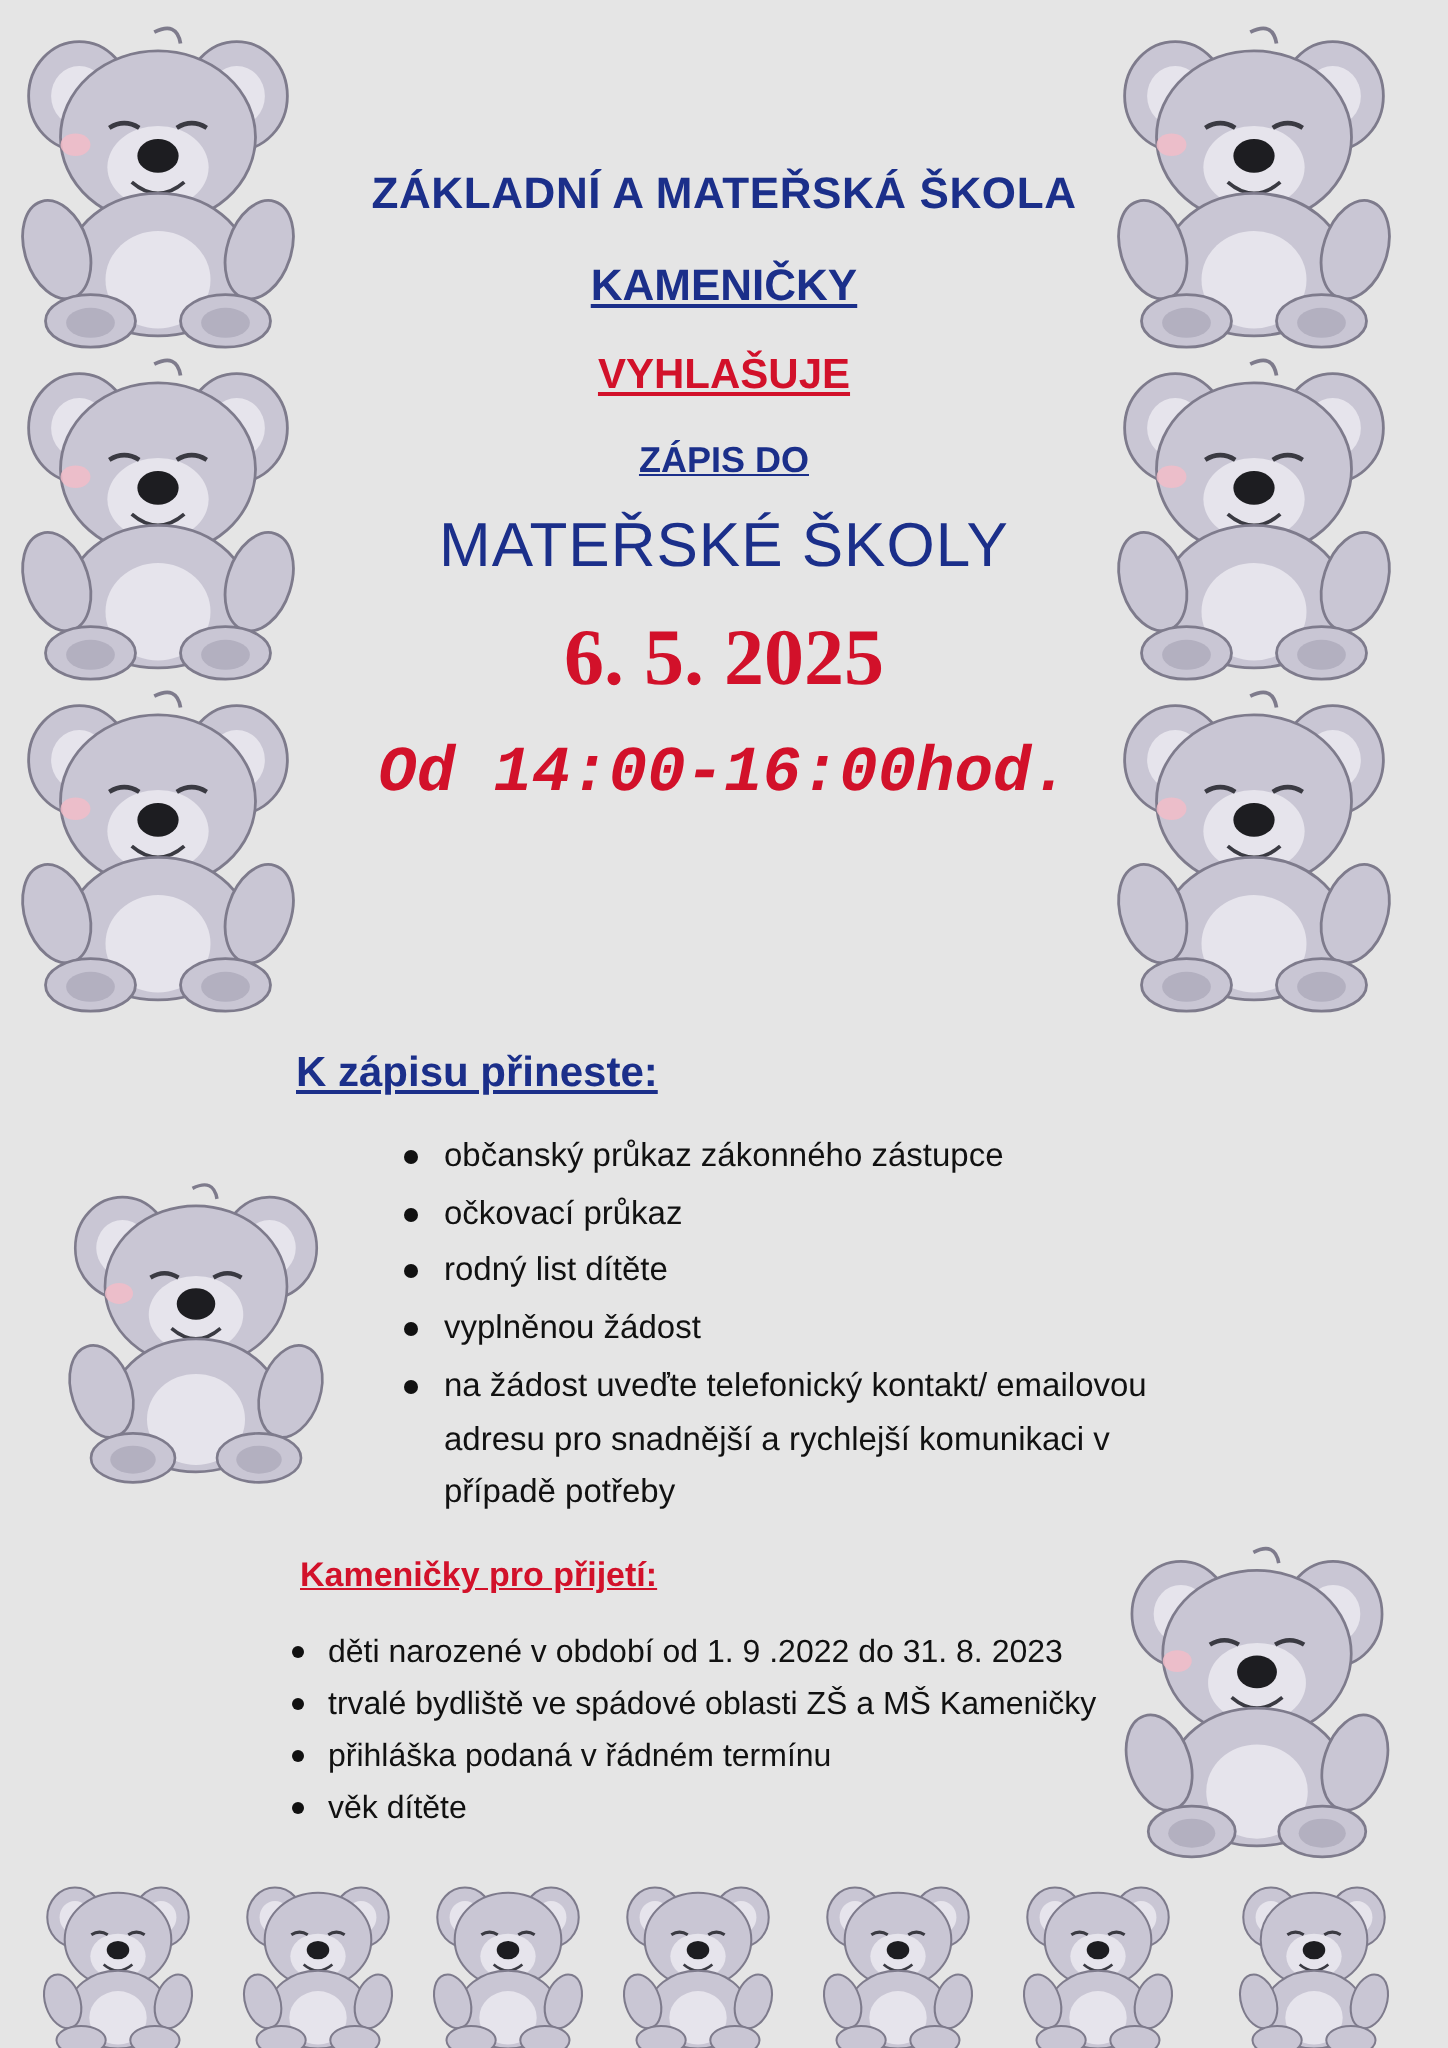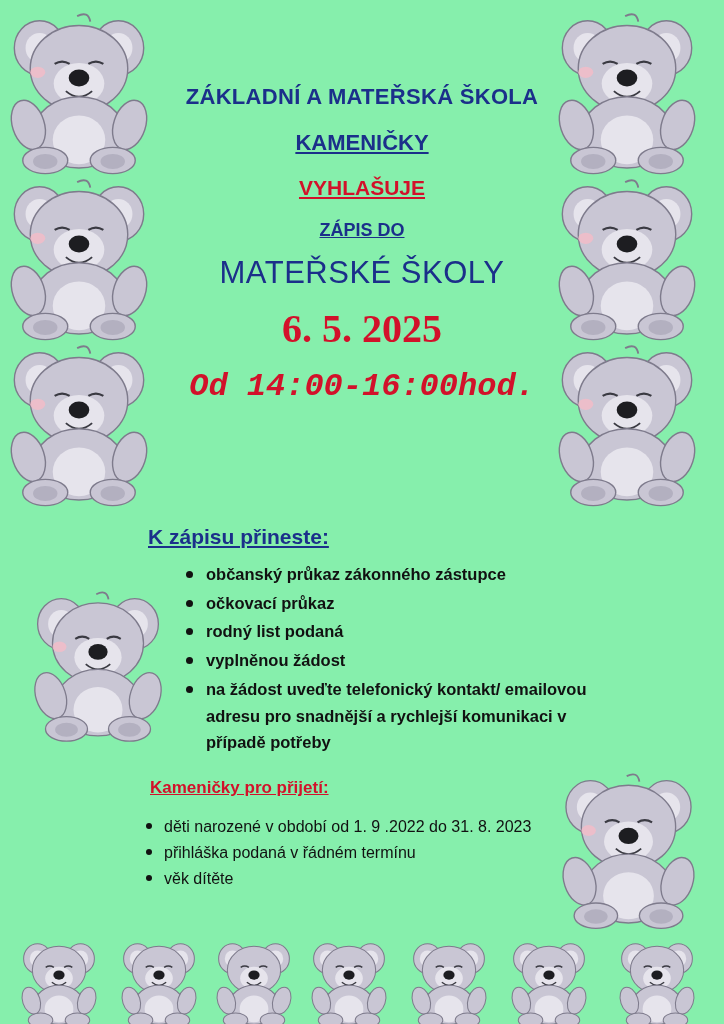--- a/index.html
+++ b/index.html
@@ -10,21 +10,21 @@
   }
   body {
     font-family: "Liberation Sans", sans-serif;
     color: #1a1a1a;
   }
   .poster {
     position: relative;
     width: 724px;
     height: 1024px;
     margin: 0 auto;
-    background: #86efac;
+    background: #e5e5e5;
     overflow: hidden;
   }
 
   
   .bear {
     position: absolute;
     pointer-events: none;
   }
   .bear svg { display: block; width: 100%; height: 100%; }
 
@@ -103,24 +103,23 @@
     width: 470px;
   }
   .bring-title {
     color: #1b2f8a;
     font-weight: bold;
     font-size: 21px;
     text-decoration: underline;
     margin: 0 0 12px 0;
   }
   ul.bullets {
-    margin: 0;
+    margin: 16px;
     padding-left: 58px;
     list-style: none;
-    font-weight: bold;
   }
   ul.bullets li {
     position: relative;
     font-size: 16.5px;
     line-height: 1.62;
     color: #111111;
     margin-bottom: 2px;
   }
   ul.bullets li::before {
     content: "";
@@ -554,29 +553,30 @@
       <p class="line-ms">MATEŘSKÉ ŠKOLY</p>
       <p class="line-date">6. 5. 2025</p>
       <p class="line-time">Od 14:00-16:00hod.</p>
     </div>
 
     <div class="bring-section">
       <p class="bring-title">K zápisu přineste:</p>
       <ul class="bullets">
         <li>občanský průkaz zákonného zástupce</li>
         <li>očkovací průkaz</li>
-        <li>rodný list podaná</li>
+        <li>rodný list dítěte</li>
         <li>vyplněnou žádost</li>
         <li>na žádost uveďte telefonický kontakt/ emailovou adresu pro snadnější a rychlejší komunikaci v případě potřeby</li>
       </ul>
     </div>
 
     <div class="criteria-section">
       <p class="criteria-title">Kameničky pro přijetí:</p>
       <ul class="bullets-small">
         <li>děti narozené v období od 1. 9 .2022 do 31. 8. 2023</li>
+        <li>trvalé bydliště ve spádové oblasti ZŠ a MŠ Kameničky</li>
         <li>přihláška podaná v řádném termínu</li>
         <li>věk dítěte</li>
       </ul>
     </div>
 
   </div>
 </div>
 
 </body></html>

